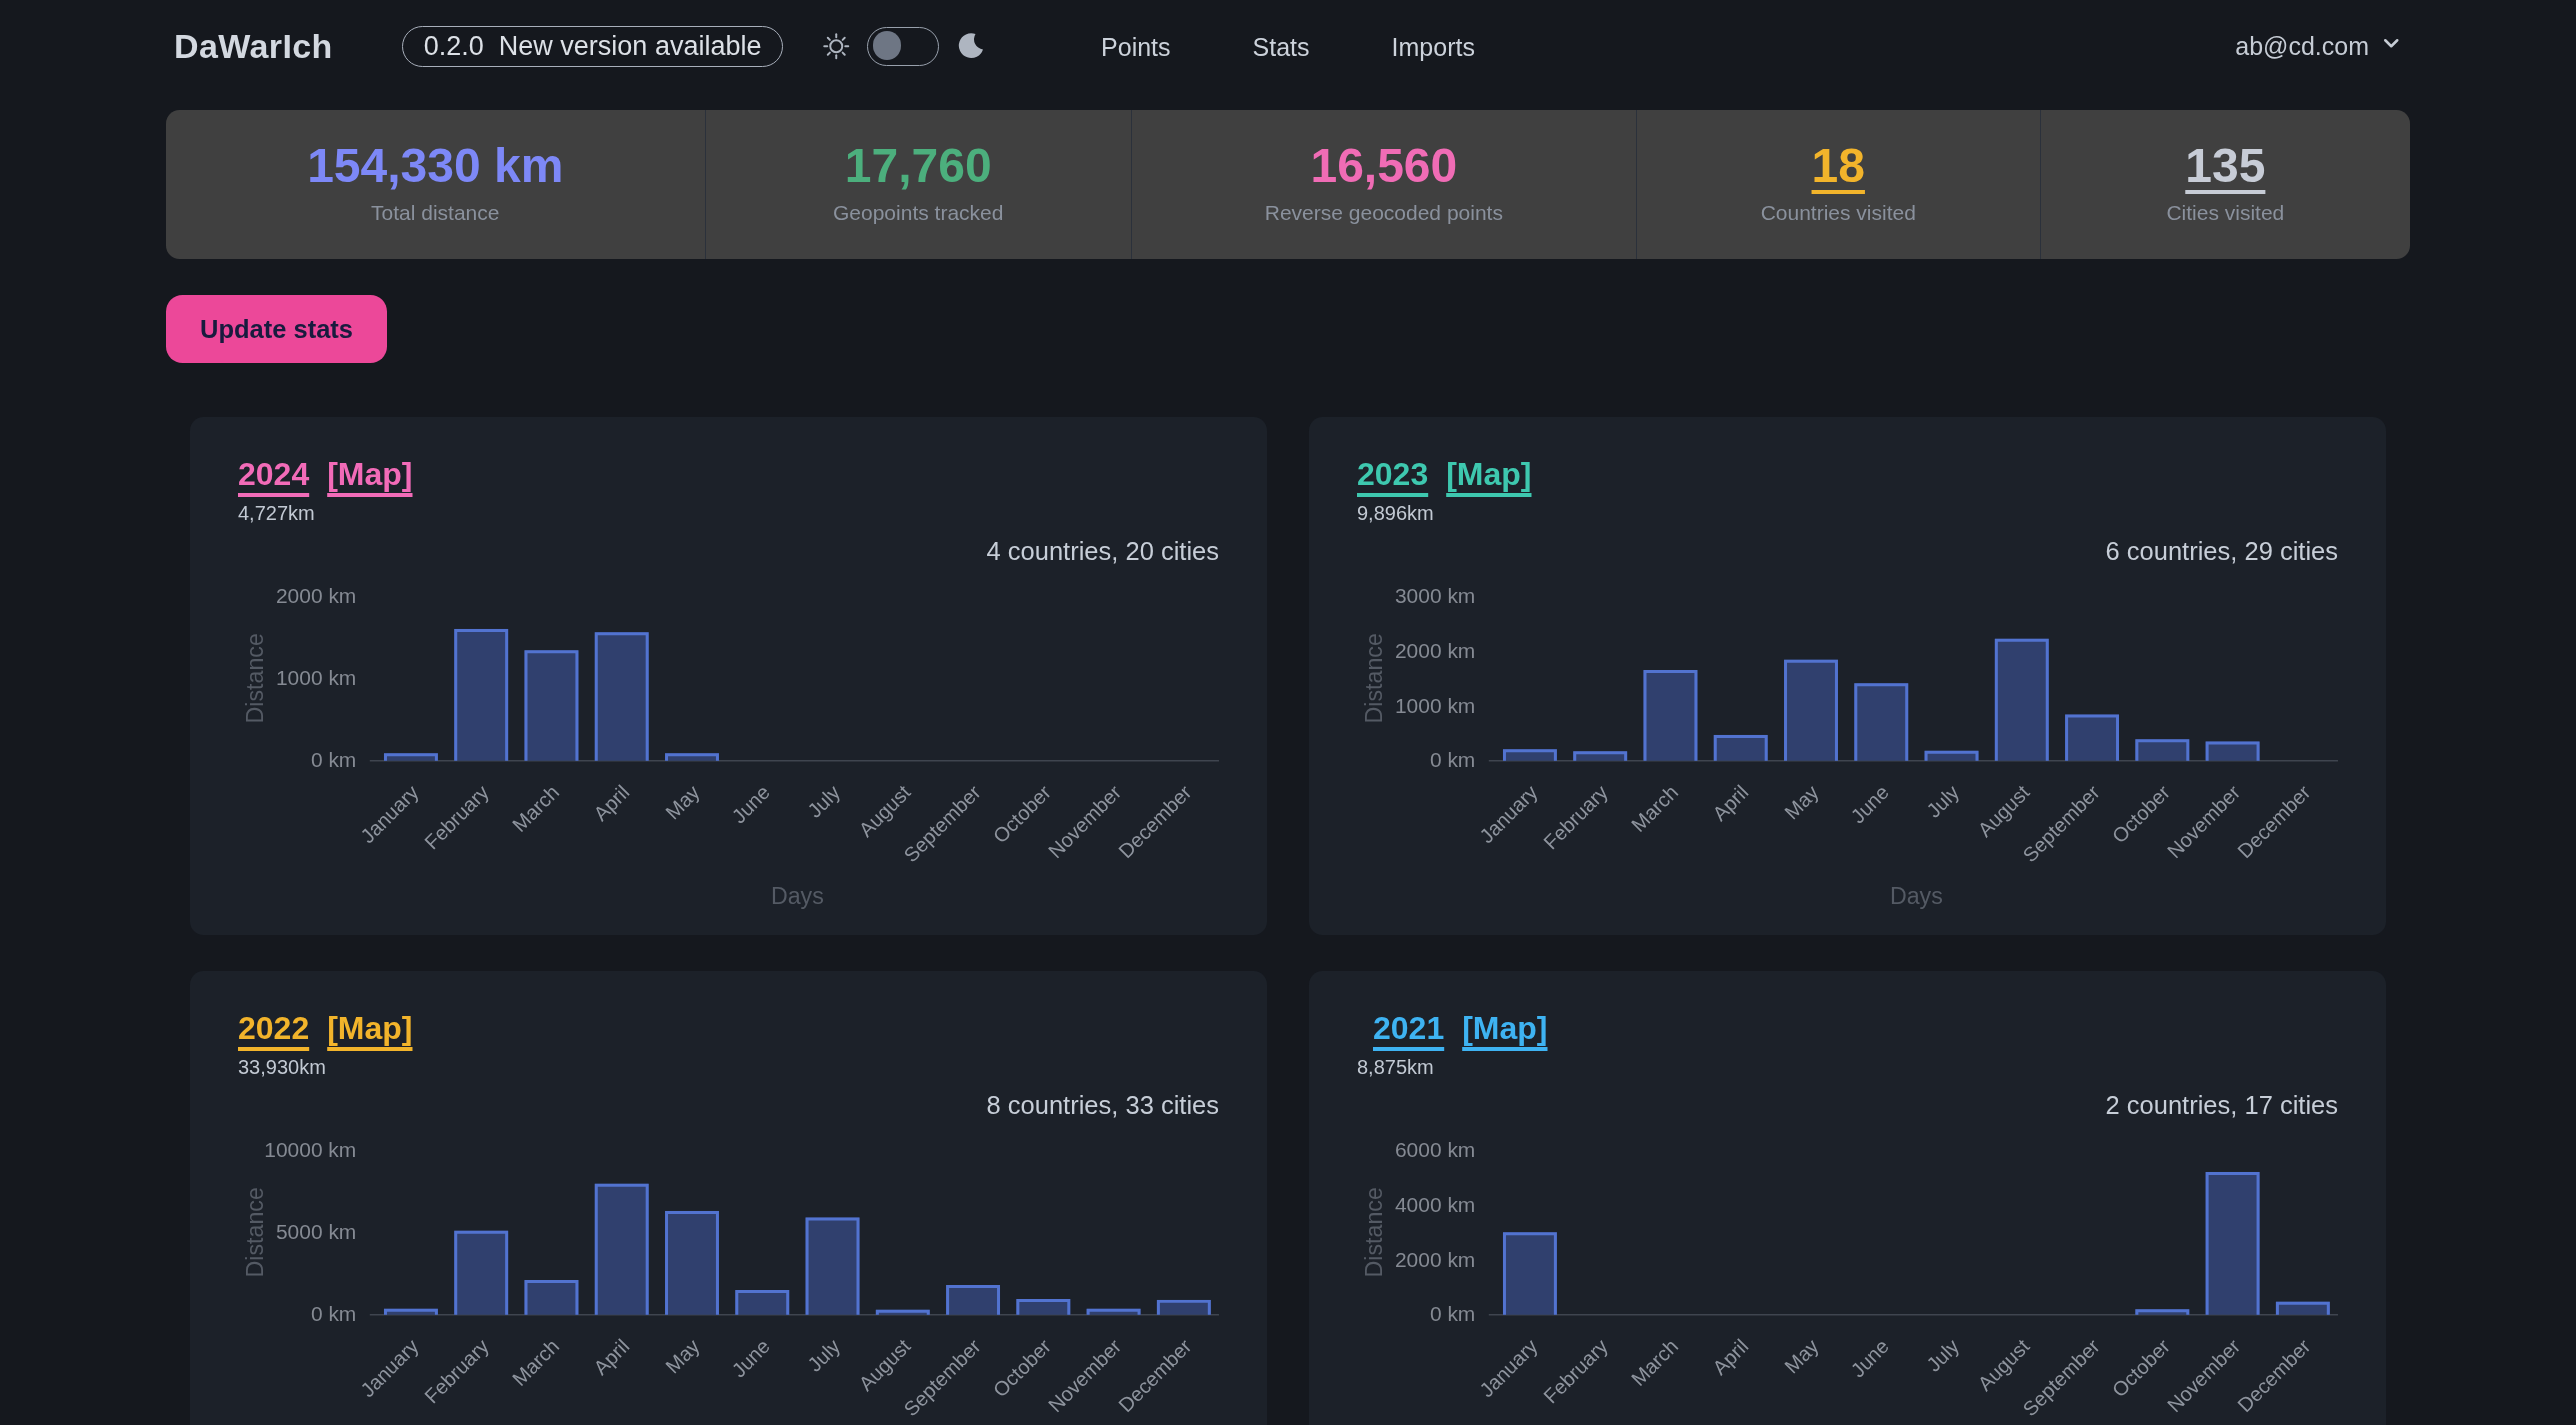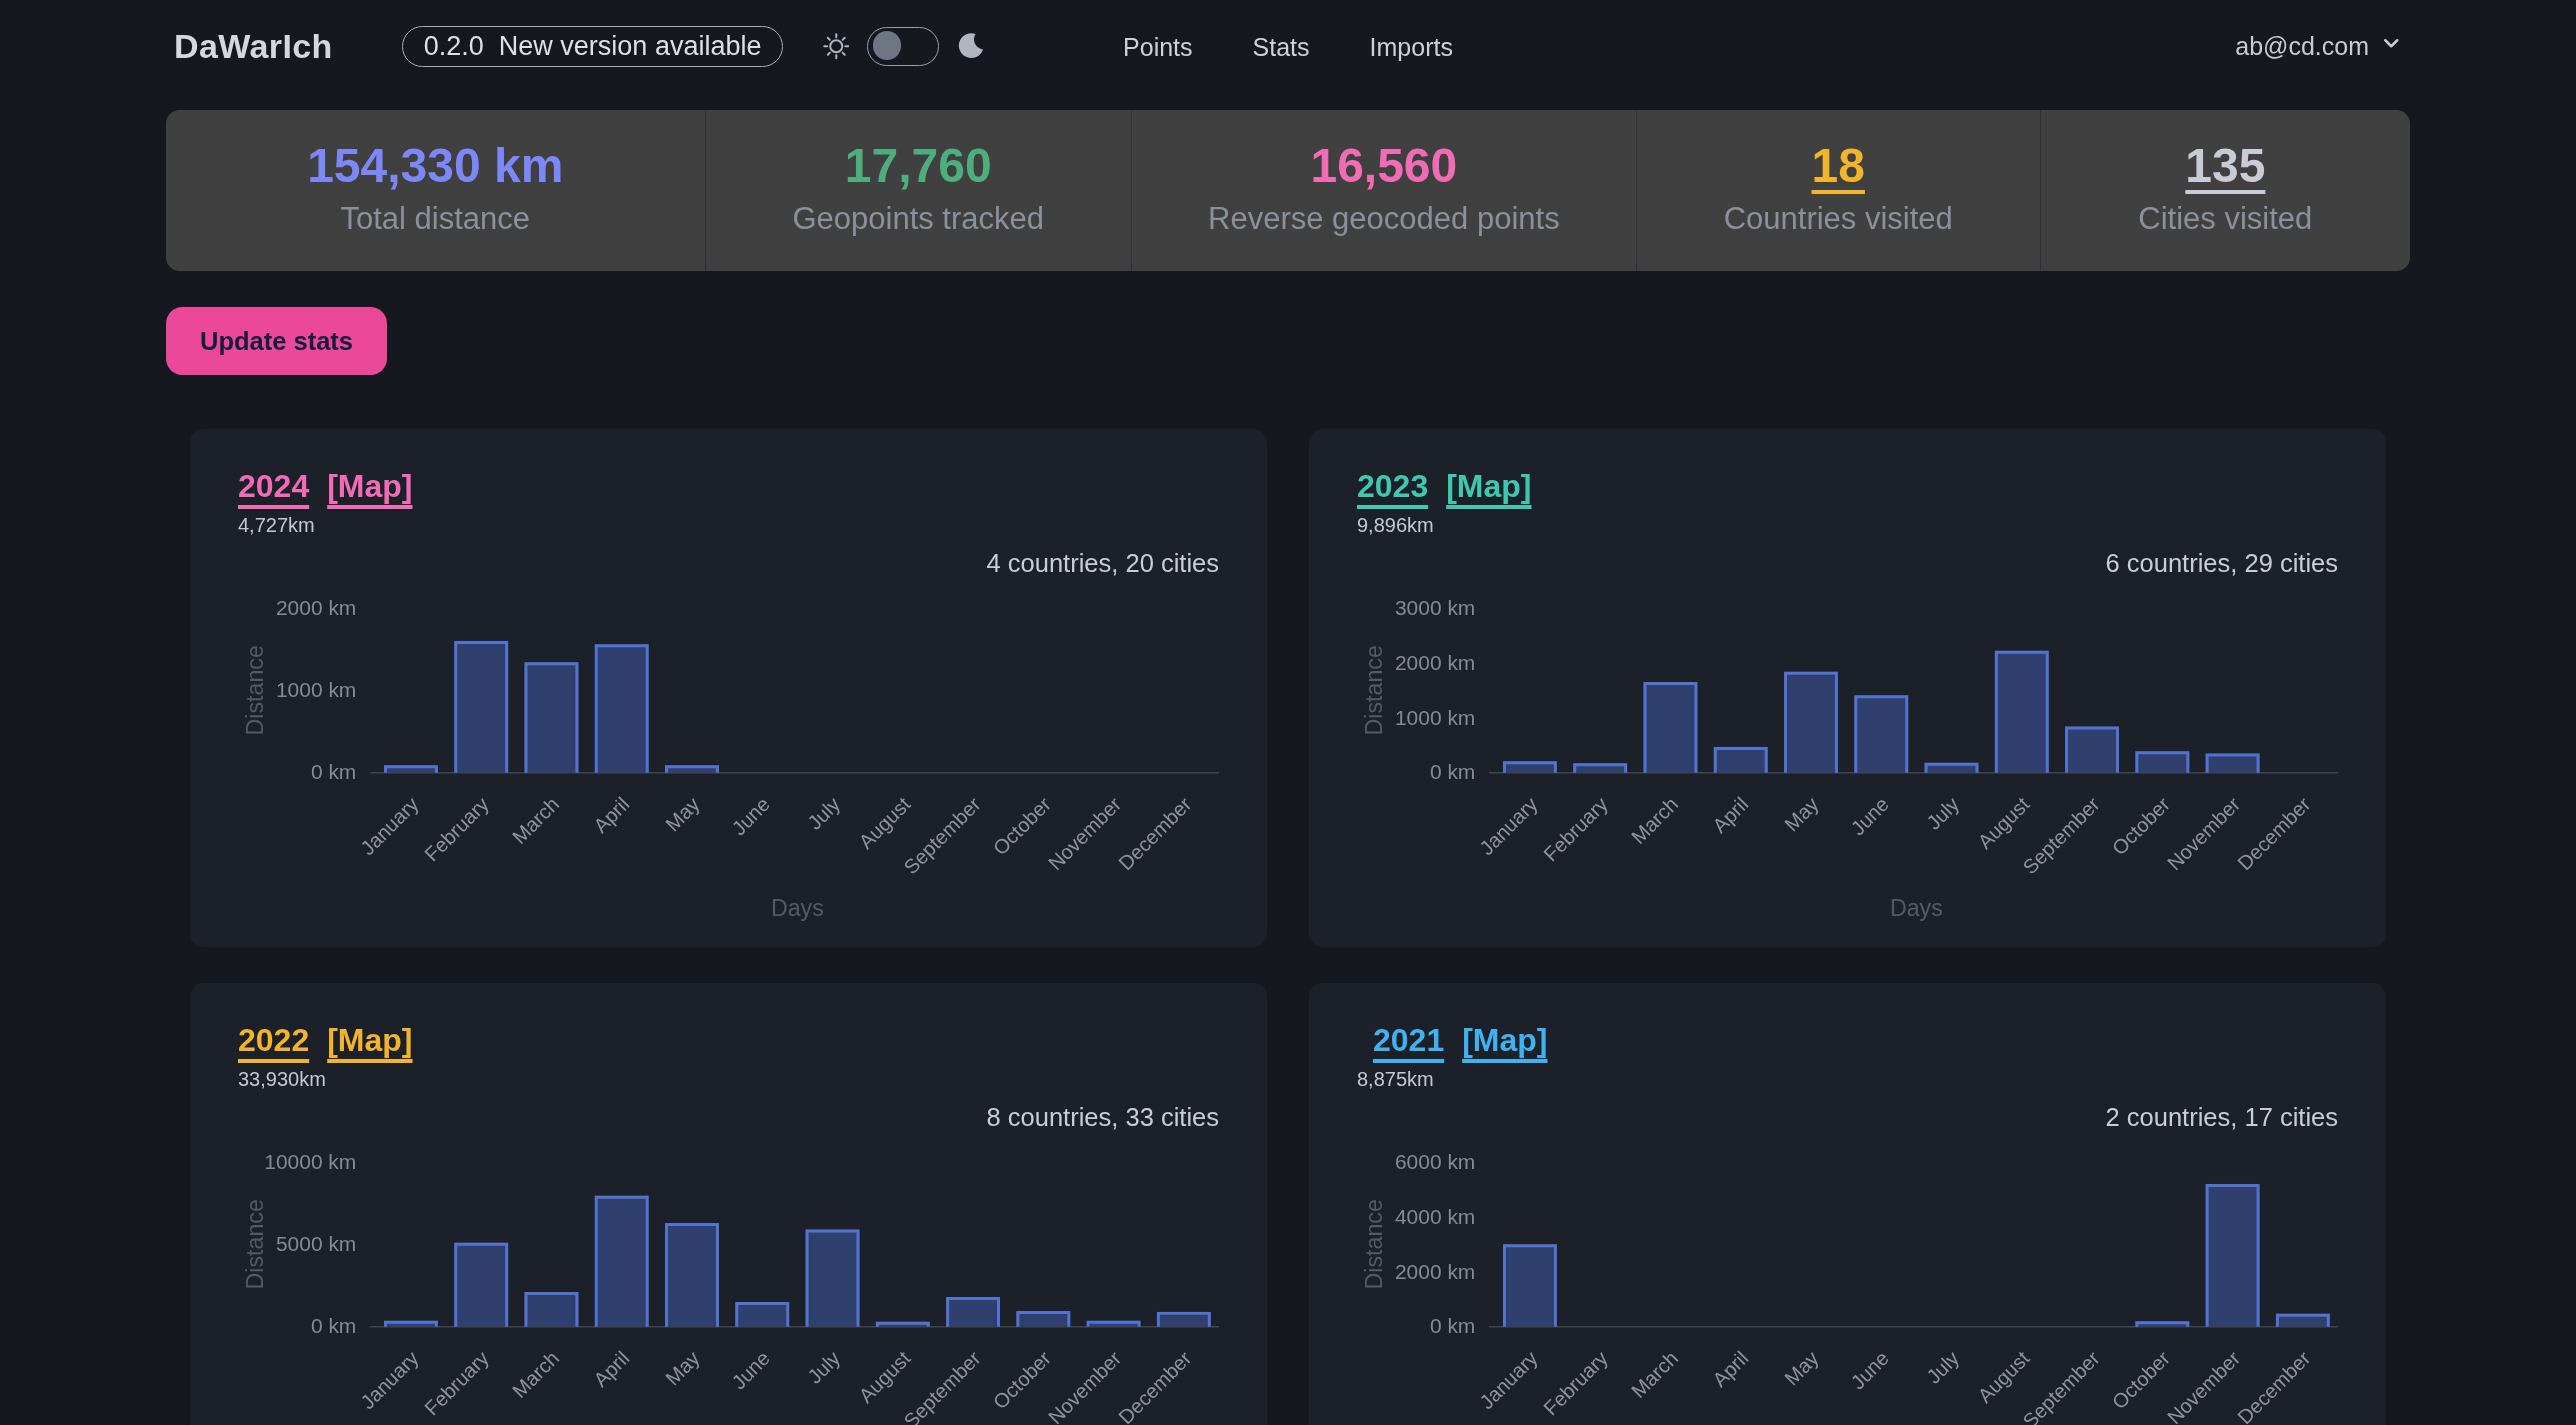--- a/index.html
+++ b/index.html
@@ -7,32 +7,32 @@
   .page{width:2576px;height:1425px;overflow:hidden;background:#15181e;position:relative;}
 
   
   .topbar{display:flex;align-items:center;padding:25.5px 174px 0 174px;position:relative;}
   .logo{font-size:34px;font-weight:700;color:#d3d8e0;letter-spacing:0.4px;cursor:pointer;}
   .badge{display:inline-flex;align-items:center;gap:15px;margin-left:69px;border:1.5px solid #a8afbb;border-radius:749px;padding:4px 21px;font-size:27px;color:#dde1e7;cursor:pointer;}
   .toggle-cluster{display:flex;align-items:center;gap:16.5px;margin-left:39px;}
   .icon-sun svg,.icon-moon svg{display:block;}
   .switch{width:72px;height:39px;border:1.5px solid #98a0ac;border-radius:749px;position:relative;cursor:pointer;box-sizing:border-box;}
   .knob{position:absolute;left:4.5px;top:3.7px;width:28.5px;height:28.5px;border-radius:50%;background:#6e7684;}
-  .main-nav{position:absolute;left:50%;transform:translateX(-50%);top:33px;display:flex;gap:60px;}
+  .main-nav{position:absolute;left:50%;transform:translateX(-50%);top:33px;display:flex;gap:82px;}
   .main-nav a{font-size:25px;color:#ccd2db;text-decoration:none;cursor:pointer;}
   .user-menu{margin-left:auto;display:flex;align-items:center;gap:10.5px;color:#c6ccd5;font-size:25px;cursor:pointer;}
 
   
   .stats{margin:43px 166px 0;background:#404040;border-radius:13.5px;display:flex;}
   .stat{text-align:center;padding:31px 0 34px;box-sizing:border-box;}
   .stat+.stat{border-left:1.5px solid #2b313b;}
   .s0{width:24%;} .s1{width:19%;} .s2{width:22.5%;} .s3{width:18%;} .s4{width:16.5%;}
   .stat-value{font-size:48px;font-weight:700;line-height:1.05;display:inline-block;}
   .stat-value.link{text-decoration:underline;text-underline-offset:8.2px;text-decoration-thickness:3.7px;cursor:pointer;}
-  .stat-label{font-size:31px;color:#8a919d;margin-top:10.5px;}
+  .stat-label{font-size:21px;color:#8a919d;margin-top:10.5px;}
 
   
   .update-btn{display:inline-block;margin:36px 0 0 166px;background:#ec4899;color:#181b3e;border:none;border-radius:16.5px;padding:19.5px 34px;font-size:25.5px;font-weight:700;font-family:"Liberation Sans",sans-serif;cursor:pointer;}
 
   
   .cards{margin:54px 190px 0;display:grid;grid-template-columns:1fr 1fr;column-gap:42px;row-gap:36px;}
   .card{background:#1c2129;border-radius:13.5px;padding:39px 48px 21px;box-sizing:border-box;}
   .card-head{display:flex;align-items:baseline;gap:18px;}
   .card-head a{font-size:32px;font-weight:700;text-decoration:underline;text-underline-offset:7.5px;text-decoration-thickness:3.7px;cursor:pointer;}
   .km{margin-top:9px;font-size:20px;color:#c2c9d3;}

